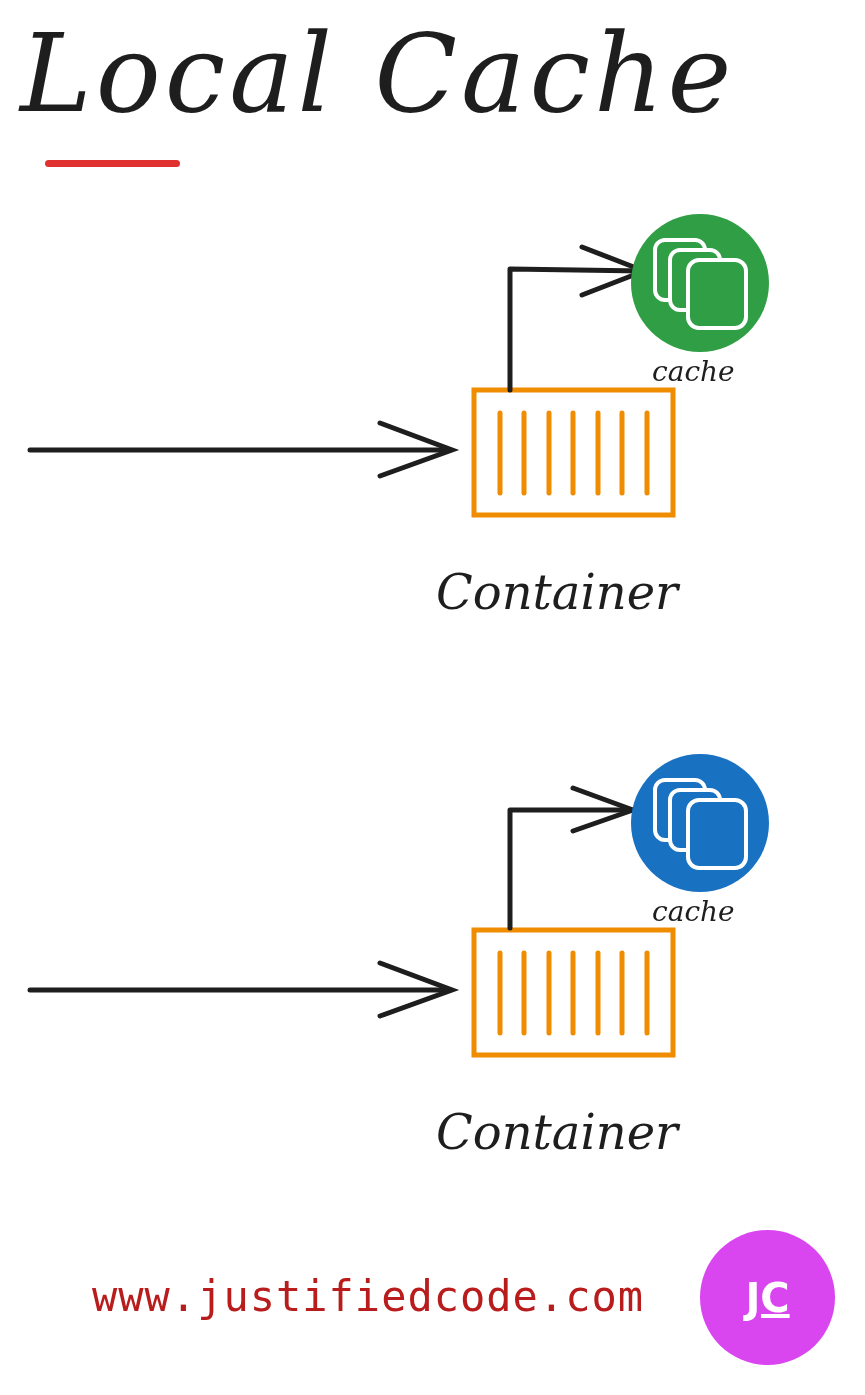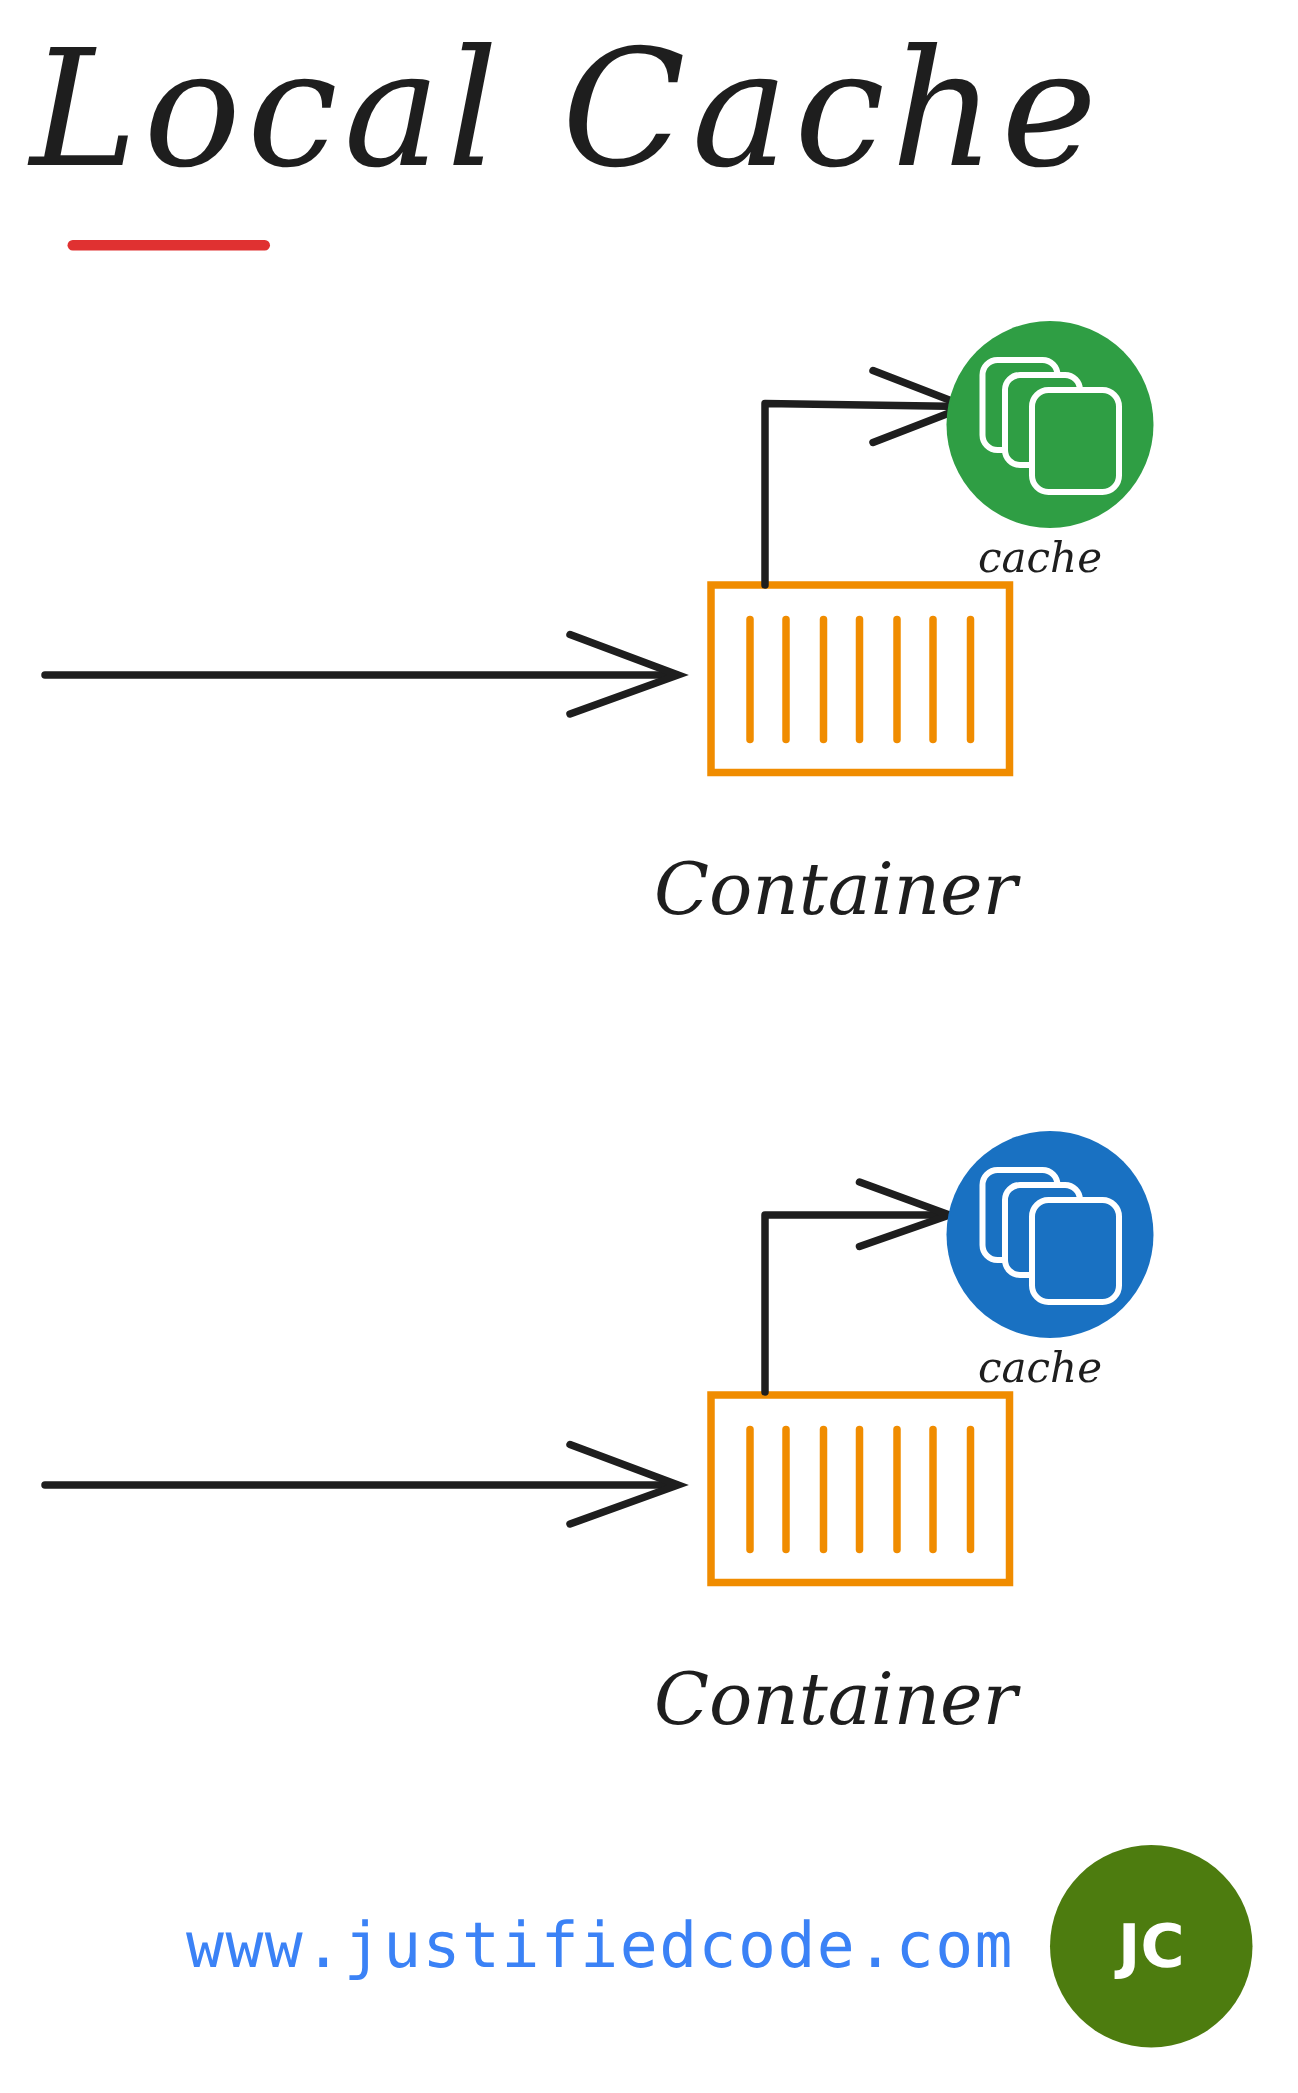--- a/index.html
+++ b/index.html
@@ -9,29 +9,28 @@
     font-family: "DejaVu Serif", serif; font-style: italic;
     font-size: 108px; color: #1e1e1e; letter-spacing: 4px; line-height: 1;
     margin: 0; font-weight: normal;
   }
   .underline { position: absolute; left: 45px; top: 160px; width: 135px; height: 7px;
     background: #e03131; border-radius: 4px; }
   svg.diagram { position: absolute; left: 0; top: 0; }
   .hand-label { font-family: "DejaVu Serif", serif; font-style: italic; fill: #1e1e1e; }
   .footer-url {
     position: absolute; left: 92px; top: 1272px;
-    font-family: "DejaVu Sans Mono", monospace; font-size: 42px; color: #3b82f6;
+    font-family: "DejaVu Sans Mono", monospace; font-size: 42px; color: #b91c1c;
     letter-spacing: 1px;
-    margin-left: 32px;
   }
   .logo {
     position: absolute; left: 700px; top: 1230px; width: 135px; height: 135px;
-    border-radius: 50%; background: #4d7c0f; color: #ffffff;
+    border-radius: 50%; background: #d946ef; color: #ffffff;
     display: flex; align-items: center; justify-content: center;
-    font-family: "DejaVu Sans", sans-serif; font-size: 40px; font-weight: bold;
+    font-family: "DejaVu Sans", sans-serif; font-size: 40px; font-weight: bold; text-decoration: underline;
   }
 </style>
 </head>
 <body>
 
 <h1 class="title">Local Cache</h1>
 <div class="underline"></div>
 
 <svg class="diagram" width="865" height="1395" viewBox="0 0 865 1395">
 

